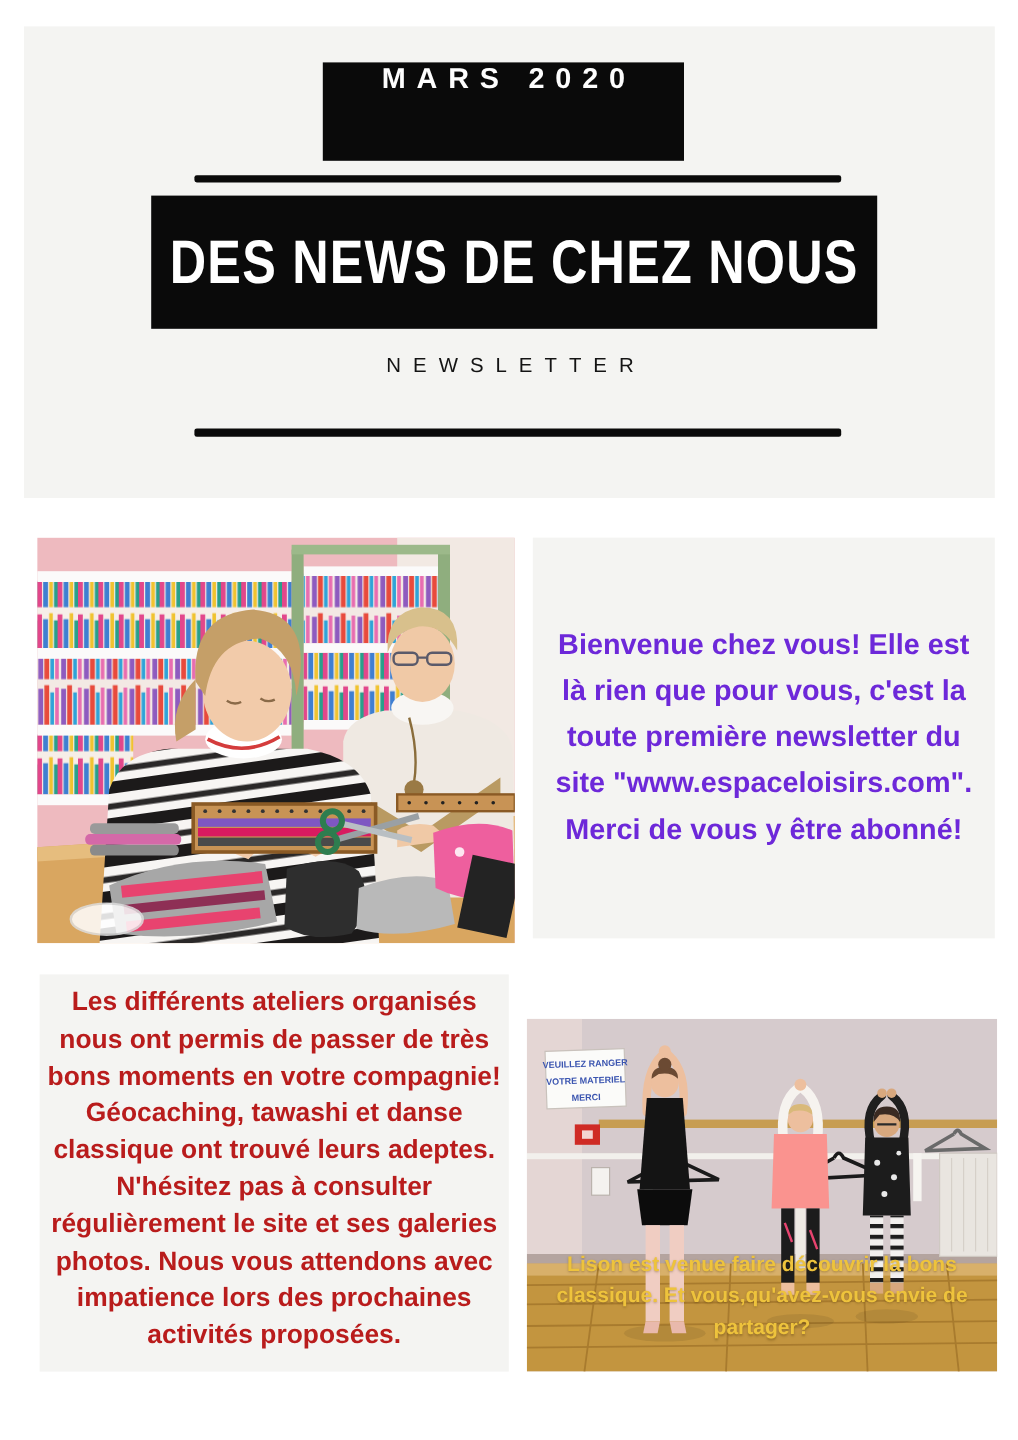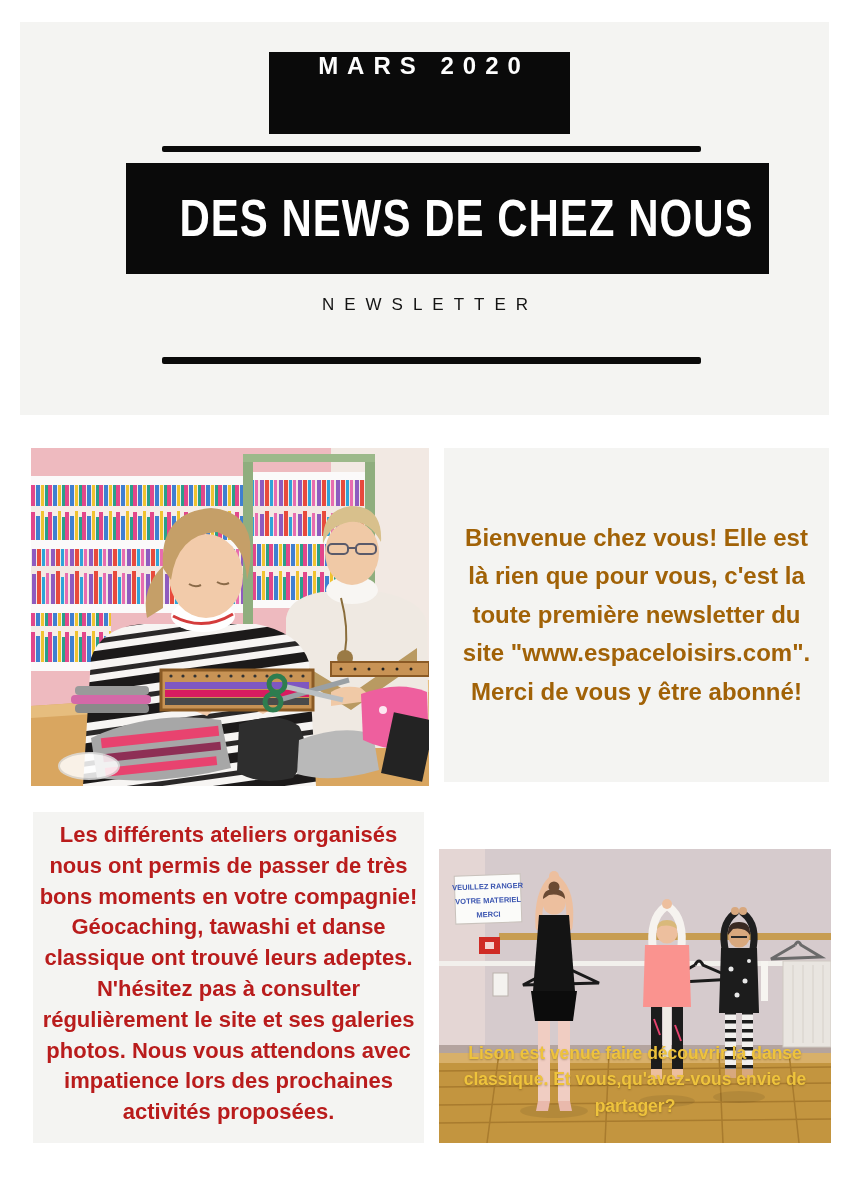--- a/index.html
+++ b/index.html
@@ -10,32 +10,32 @@
   
   .header-band{left:20px;top:22px;width:809px;height:393px;background:#f4f4f2;}
   .date-box{left:269px;top:52px;width:301px;height:82px;background:#0a0a0a;
             display:flex;align-items:flex-start;justify-content:center;}
   .date-box span{color:#fdfdfd;font-size:24px;font-weight:bold;letter-spacing:9px;
                  padding-left:9px;white-space:nowrap;}
   .rule{background:#0a0a0a;border-radius:2px;}
   .rule-top{left:162px;top:146px;width:539px;height:6px;}
   .rule-bottom{left:162px;top:357px;width:539px;height:7px;}
   .title-banner{left:126px;top:163px;width:605px;height:111px;background:#0a0a0a;
-                display:flex;align-items:center;justify-content:center;padding-left:38px;}
+                display:flex;align-items:center;justify-content:center;}
   .title-banner span{color:#ffffff;font-size:42px;font-weight:bold;letter-spacing:1px;
                      transform:scaleY(1.22);white-space:nowrap;}
   .newsletter-label{left:120px;top:295px;width:620px;text-align:center;
                     color:#141414;font-size:17px;font-weight:normal;letter-spacing:10px;}
   
   .photo1{left:31px;top:448px;width:398px;height:338px;}
   .photo2{left:439px;top:849px;width:392px;height:294px;}
   
   .welcome-panel{left:444px;top:448px;width:385px;height:334px;
                  display:flex;align-items:center;justify-content:center;}
-  .welcome-panel p{margin:0;padding:0 14px;text-align:center;color:#a16207;
+  .welcome-panel p{margin:0;padding:0 14px;text-align:center;color:#6d28d9;
                    font-size:24px;font-weight:bold;line-height:1.6;}
   .ateliers-panel{left:33px;top:812px;width:391px;height:331px;}
   .ateliers-panel p{margin:0;padding:8px 2px;text-align:center;color:#b91c1c;
                     font-size:22px;font-weight:bold;line-height:1.4;}
   .dance-caption{left:447px;top:1040px;width:376px;text-align:center;
                  color:#eec33c;font-size:17.5px;font-weight:bold;line-height:1.5;
                  text-shadow:0 1px 2px rgba(70,45,0,.35);}
   svg{display:block;}
 </style>
 </head>
@@ -304,15 +304,15 @@
         <circle cx="298" cy="146" r="2.5" fill="#fff" opacity="0.9"></circle>
           <circle cx="310" cy="112" r="2" fill="#fff" opacity="0.9"></circle>
         <rect x="286" y="164" width="11" height="56" fill="url(#zebraLegs)"></rect>
         <rect x="303" y="164" width="11" height="56" fill="url(#zebraLegs)"></rect>
         <rect x="286" y="220" width="11" height="9" fill="#d8a87e"></rect>
         <rect x="303" y="220" width="11" height="9" fill="#d8a87e"></rect>
       </g>
     </svg>
   </div>
 
-  <div class="abs dance-caption">Lison est venue faire découvrir la danse classique. Et vous,qu'avez-vous envie de partager?</div>
+  <div class="abs dance-caption">Lison est venue faire découvrir la bons classique. Et vous,qu'avez-vous envie de partager?</div>
 
 </div>
 
 </body></html>

